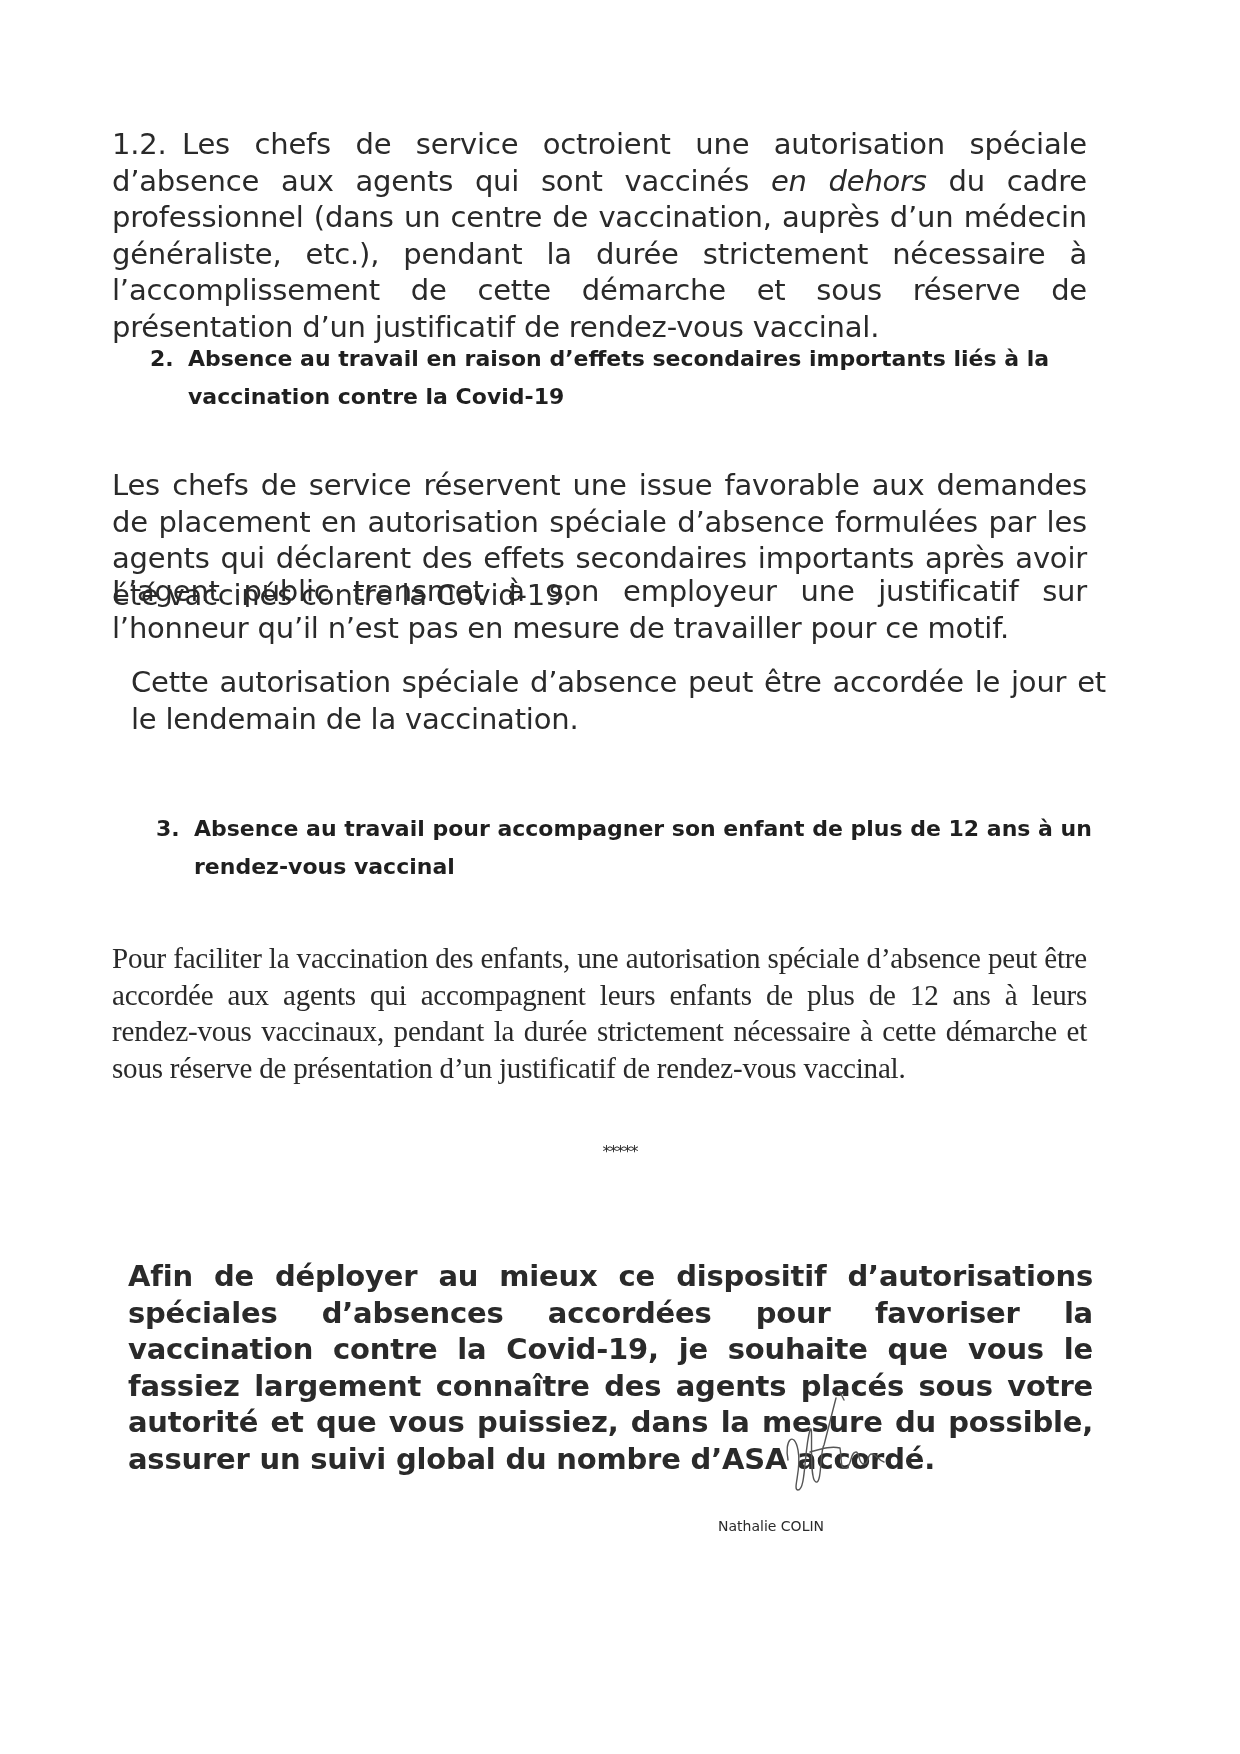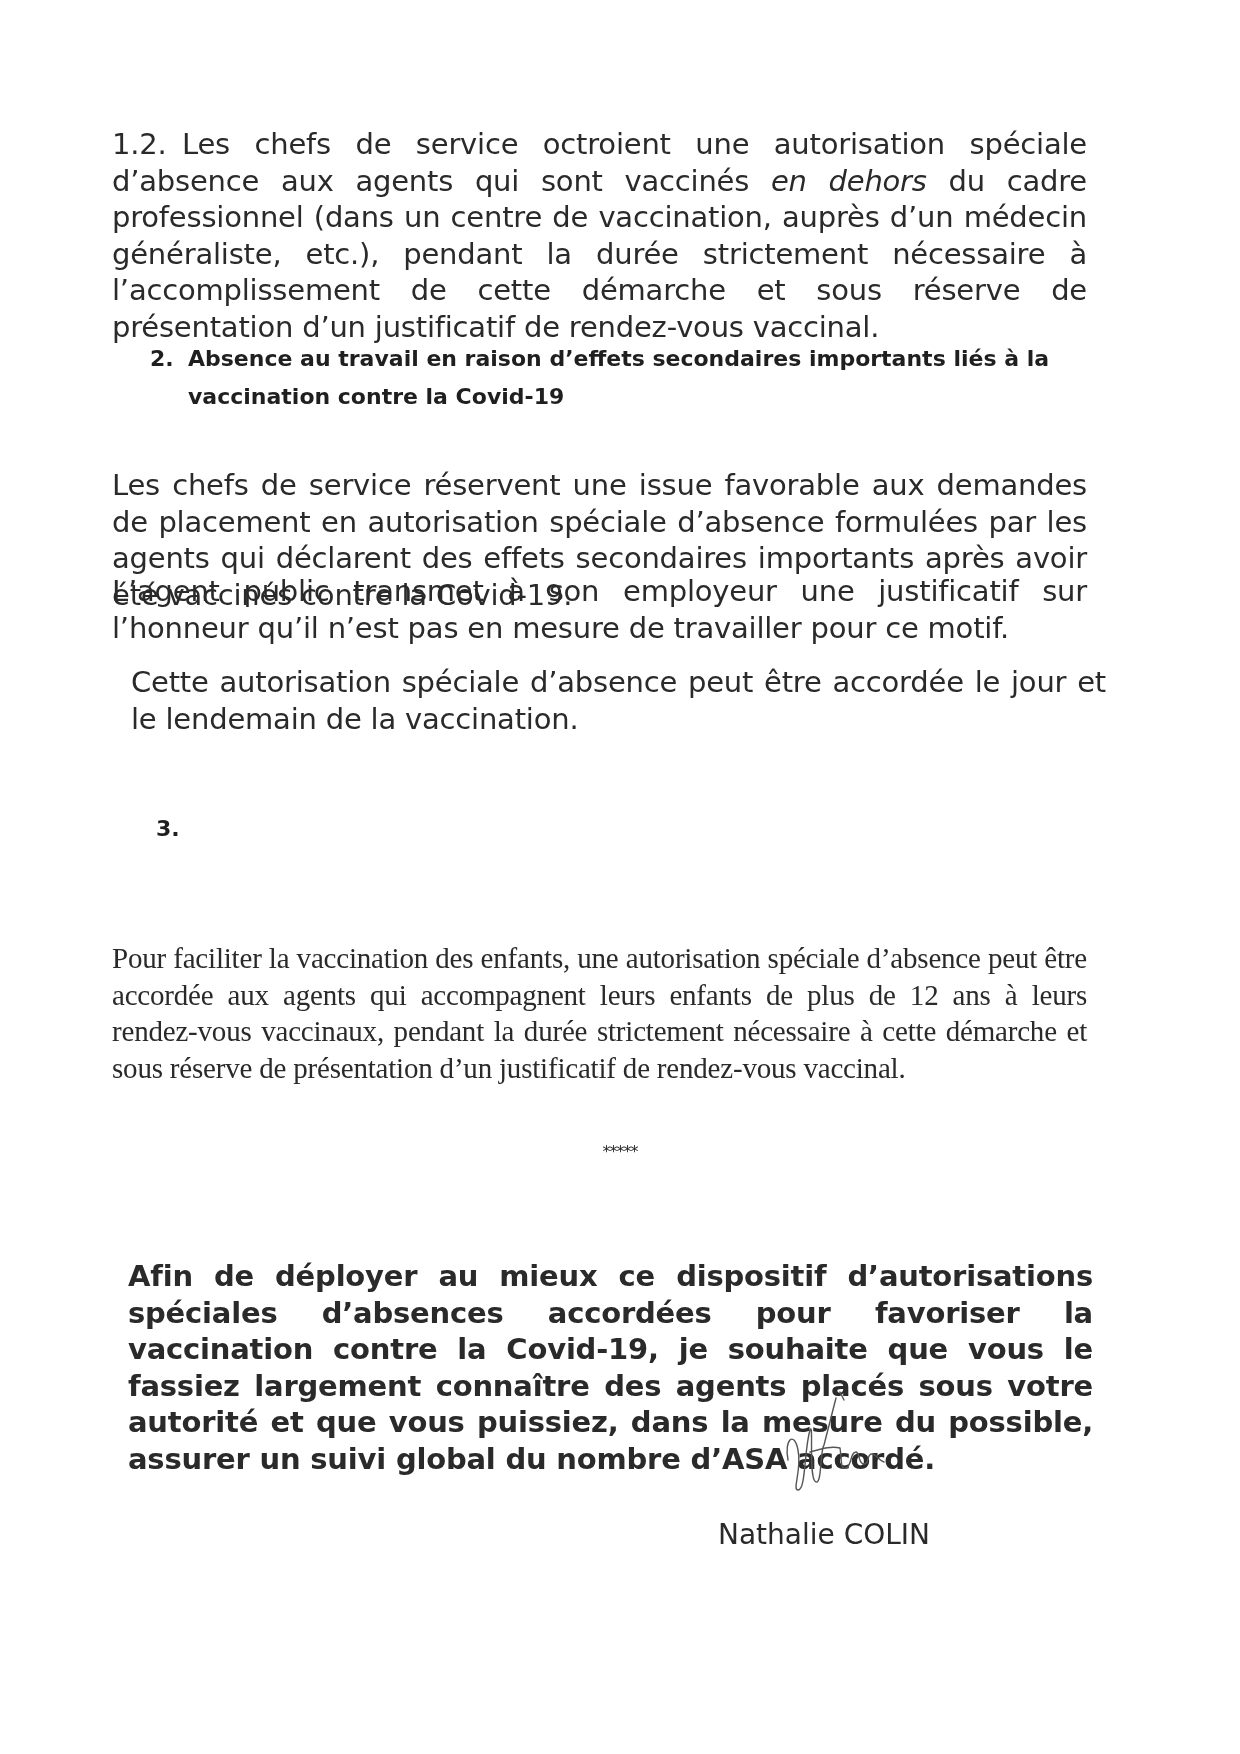--- a/index.html
+++ b/index.html
@@ -8,40 +8,41 @@
   .page { position: absolute; left: 0; top: 0; width: 1240px; height: 1754px; }
   .para { position: absolute; left: 112px; width: 975px; font-size: 29px; line-height: 36.5px;
           text-align: justify; letter-spacing: -0.2px; }
   .para .lead { display: inline-block; width: 70px; }
   .heading { position: absolute; font-weight: bold; font-size: 22px; line-height: 38px;
              color: #1f1f1f; width: 940px; }
   .heading .num { position: absolute; left: -38px; }
   .stars { position: absolute; left: 0; width: 1240px; top: 1142px; text-align: center;
            font-size: 16px; letter-spacing: -1px; }
   .signature { position: absolute; left: 780px; top: 1390px; width: 120px; height: 110px; }
-  .signer { position: absolute; left: 718px; top: 1518px; font-size: 28px; }
+  .signer { position: absolute; left: 718px; top: 1518px; font-size: 14px; }
 </style>
 </head>
 <body>
 
 <div class="page">
 
   <div class="para" style="top:126px;"><span class="lead">1.2.</span><span>Les chefs de service octroient une autorisation spéciale d’absence aux agents qui sont vaccinés </span><em>en dehors</em><span> du cadre professionnel (dans un centre de vaccination, auprès d’un médecin généraliste, etc.), pendant la durée strictement nécessaire à l’accomplissement de cette démarche et sous réserve de présentation d’un justificatif de rendez-vous vaccinal.</span></div>
 
   <div class="heading" style="left:188px; top:340px;">
     <span class="num">2.</span>
     <span>Absence au travail en raison d’effets secondaires importants liés à la vaccination contre la Covid-19</span>
   </div>
 
   <div class="para" style="top:467px;">Les chefs de service réservent une issue favorable aux demandes de placement en autorisation spéciale d’absence formulées par les agents qui déclarent des effets secondaires importants après avoir été vaccinés contre la Covid-19.</div>
   <div class="para" style="top:573px;">L’agent public transmet à son employeur une justificatif sur l’honneur qu’il n’est pas en mesure de travailler pour ce motif.</div>
   <div class="para" style="top:664px;margin-left:19px;">Cette autorisation spéciale d’absence peut être accordée le jour et le lendemain de la vaccination.</div>
 
   <div class="heading" style="left:194px; top:810px;">
     <span class="num">3.</span>
+    <span>Absence au travail pour accompagner son enfant de plus de 12 ans à un rendez-vous vaccinal</span>
   </div>
 
   <div class="para" style="top:940px;font-family:Liberation Serif, serif;">Pour faciliter la vaccination des enfants, une autorisation spéciale d’absence peut être accordée aux agents qui accompagnent leurs enfants de plus de 12 ans à leurs rendez-vous vaccinaux, pendant la durée strictement nécessaire à cette démarche et sous réserve de présentation d’un justificatif de rendez-vous vaccinal.</div>
 
   <div class="stars">*****</div>
 
   <div class="para" style="top:1258px; left:128px; width:965px;font-weight:bold;">Afin de déployer au mieux ce dispositif d’autorisations spéciales d’absences accordées pour favoriser la vaccination contre la Covid-19, je souhaite que vous le fassiez largement connaître des agents placés sous votre autorité et que vous puissiez, dans la mesure du possible, assurer un suivi global du nombre d’ASA accordé.</div>
 
   <svg class="signature" viewBox="0 0 120 110">
     <path d="M8 70 C 4 50, 14 40, 18 60 C 22 80, 12 100, 18 100 C 26 100, 24 60, 30 40 C 34 30, 28 90, 36 92 C 42 94, 40 60, 44 55 L 56 8 M 60 2 L 64 10 M 30 62 C 44 58, 52 56, 60 58 C 62 70, 60 80, 66 78 C 72 76, 70 62, 76 62 C 80 62, 78 74, 84 74 C 90 74, 86 64, 92 64 C 96 64, 98 70, 104 72" fill="none" stroke="#555" stroke-width="1.4" stroke-linecap="round" stroke-linejoin="round"></path>

